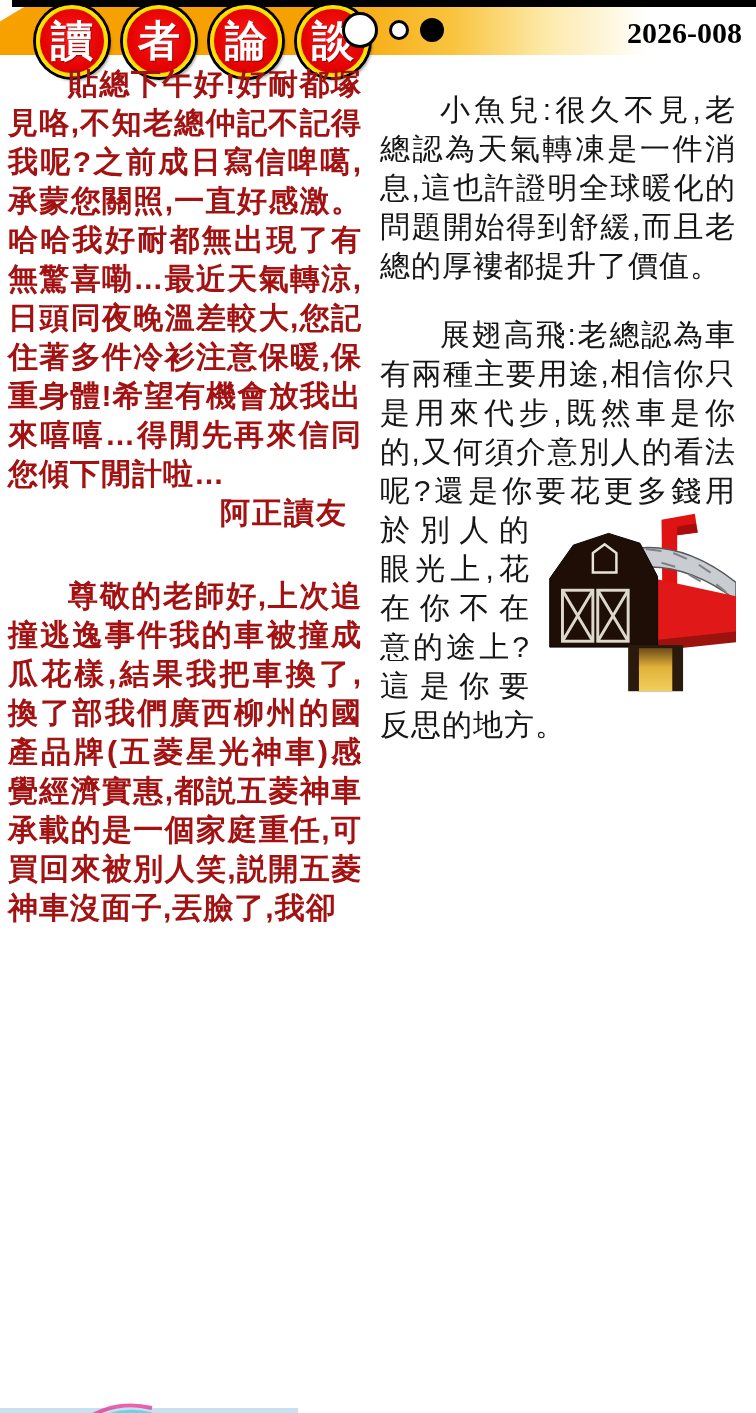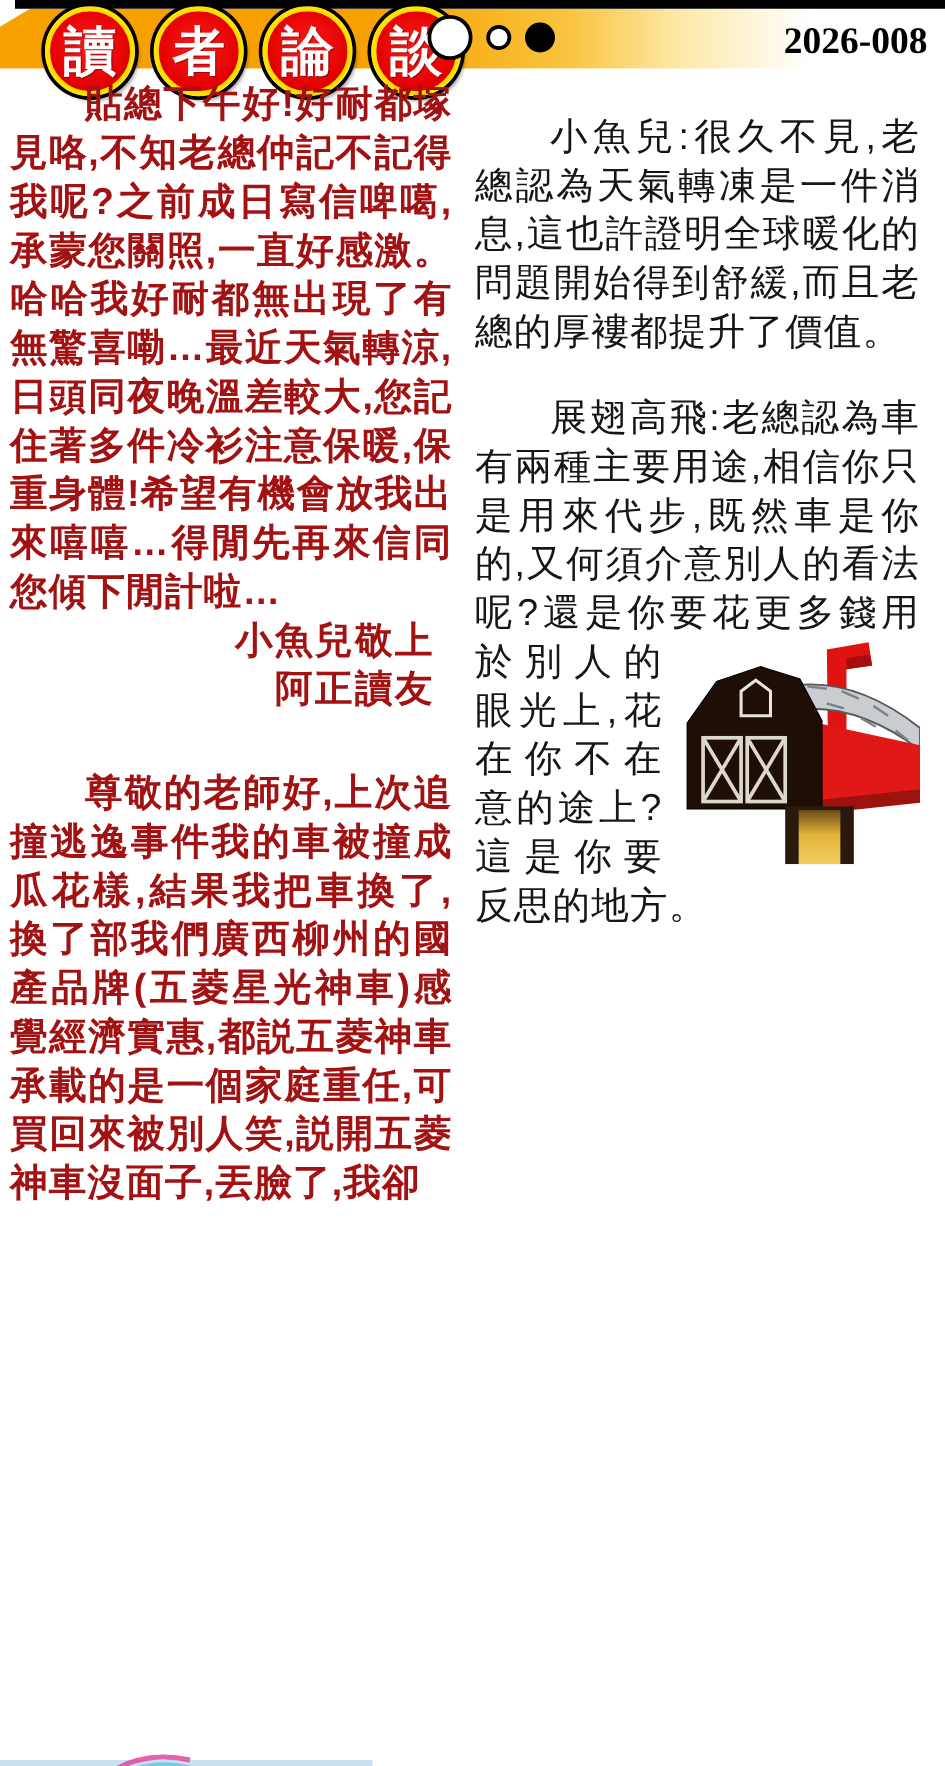--- a/index.html
+++ b/index.html
@@ -89,21 +89,20 @@
   <span class="dot-small"></span>
   <span class="dot-filled"></span>
 </div>
 
 <div class="issue">2026-008</div>
 
 <div class="columns">
 
   <div class="col-left">
     <div class="para red indent mt-p1">貼總下午好!好耐都塚見咯,不知老總仲記不記得我呢?之前成日寫信啤噶,承蒙您關照,一直好感激。哈哈我好耐都無出現了有無驚喜嘞…最近天氣轉涼,日頭同夜晚溫差較大,您記住著多件冷衫注意保暖,保重身體!希望有機會放我出來嘻嘻…得閒先再來信同您傾下閒計啦…</div>
-    <div class="sig">小魚兒敬上</div>
 
     <div class="sig">阿正讀友</div>
 
     <div class="para red indent mt-44">尊敬的老師好,上次追撞逃逸事件我的車被撞成瓜花樣,結果我把車換了,換了部我們廣西柳州的國產品牌(五菱星光神車)感覺經濟實惠,都説五菱神車承載的是一個家庭重任,可買回來被別人笑,説開五菱神車沒面子,丟臉了,我卻</div>
   </div>
 
   <div class="col-right">
 
     <div class="para black indent mt-36">小魚兒:很久不見,老總認為天氣轉凍是一件消息,這也許證明全球暖化的問題開始得到舒緩,而且老總的厚褸都提升了價值。</div>
 

